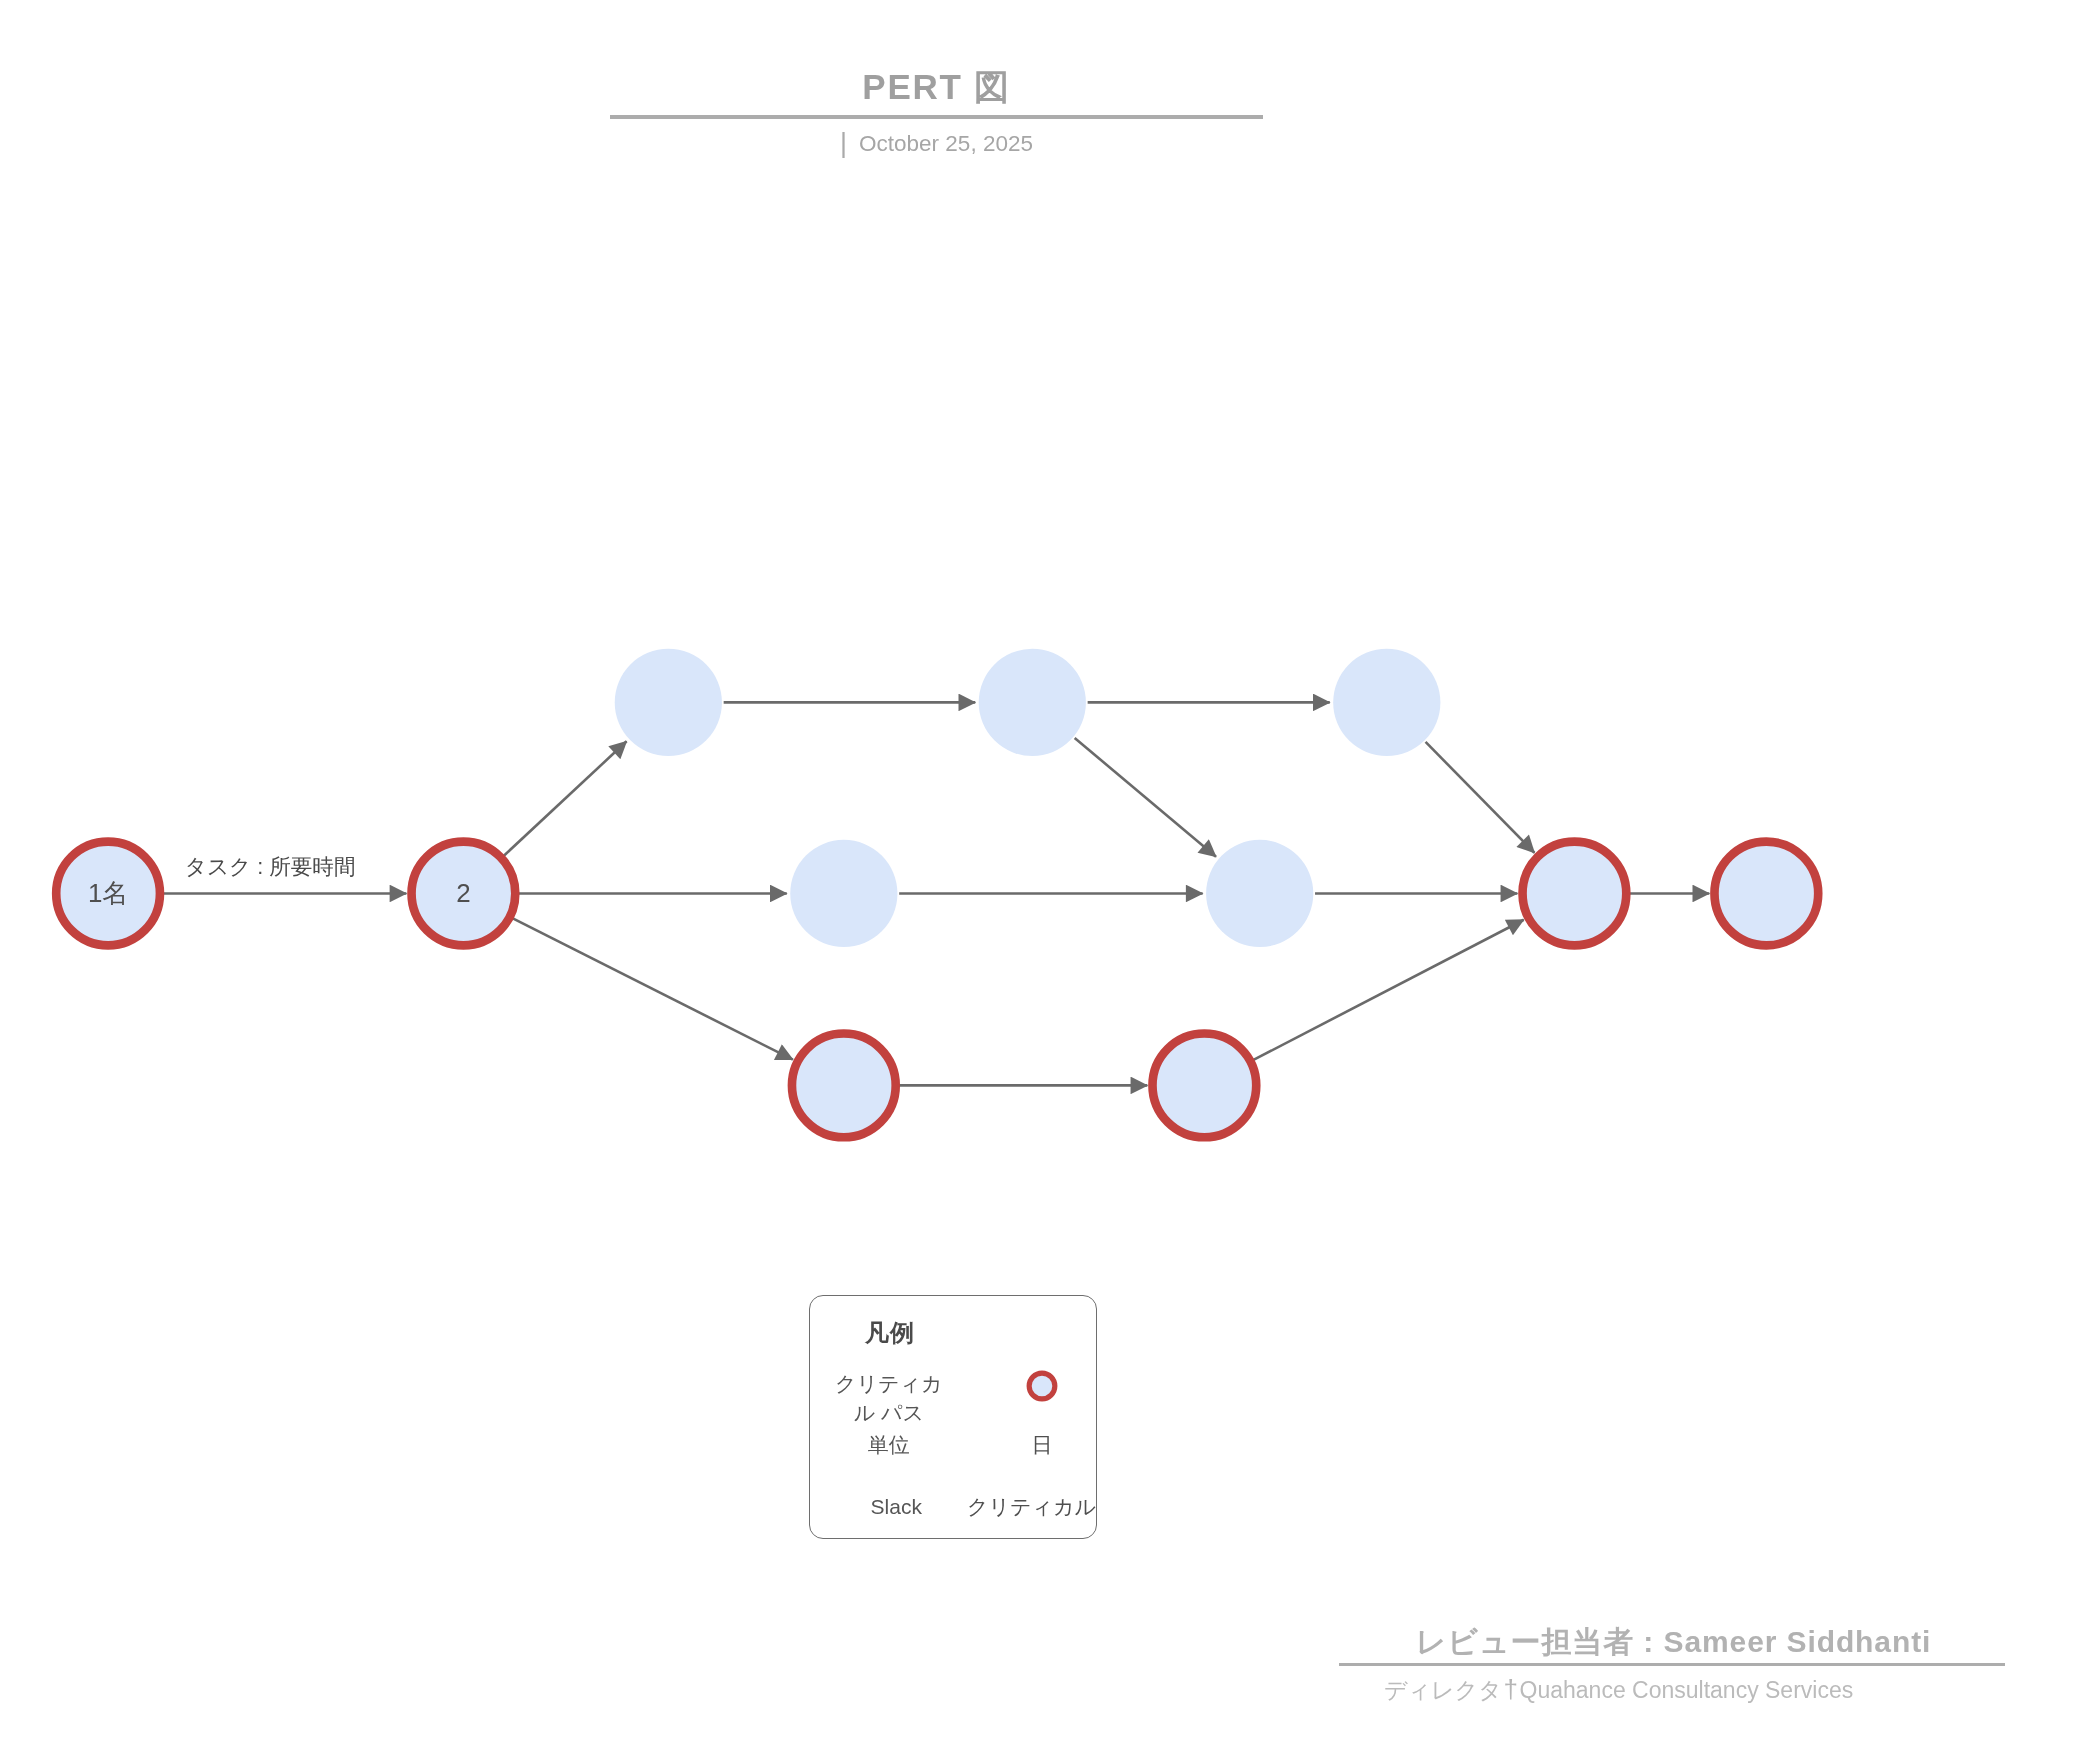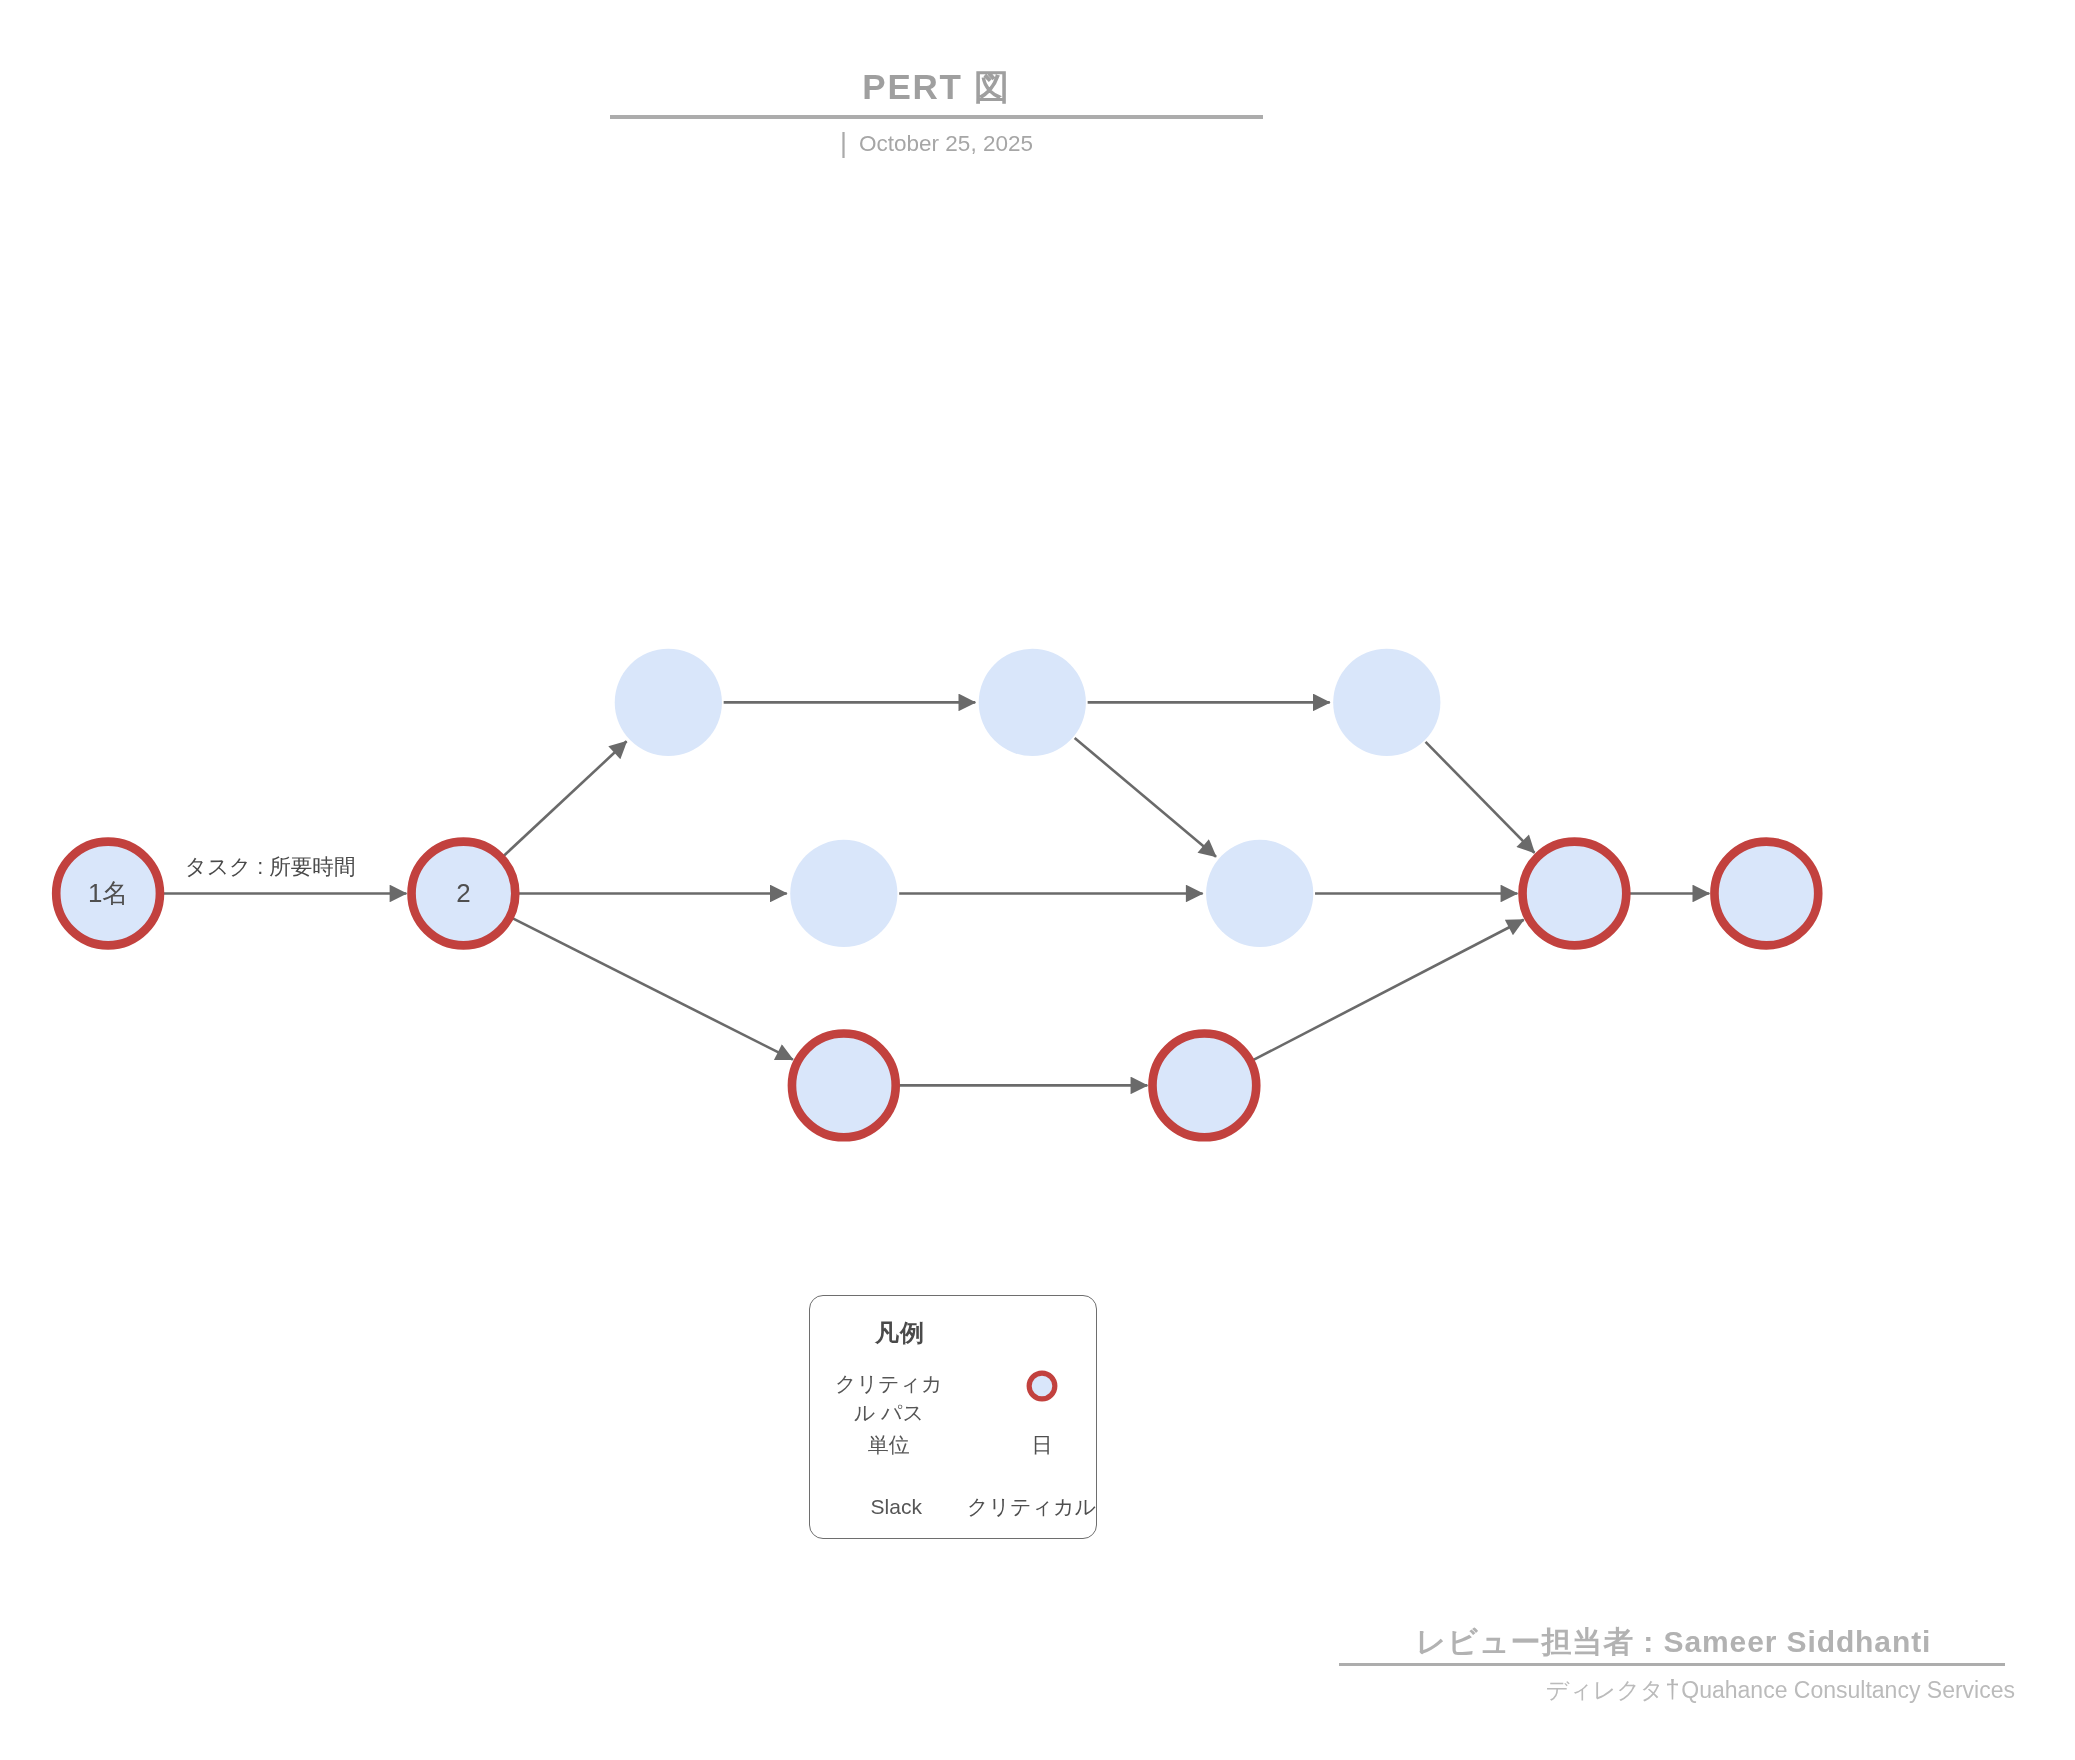--- a/index.html
+++ b/index.html
@@ -30,21 +30,21 @@
   .date-sep{font-size:27px;font-weight:300;color:#aaaaaa;line-height:1;}
   
   .diagram-svg{position:absolute;left:0;top:0;}
   
   .legend{
     position:absolute;left:809px;top:1295px;width:288px;height:244px;
     border:1.7px solid #6e6e6e;border-radius:14px;background:#ffffff;
     box-sizing:border-box;
   }
   .legend-title{
-    position:absolute;left:65px;top:21px;
+    position:absolute;left:55px;top:21px;
     font-size:24px;font-weight:bold;color:#4a4a4a;letter-spacing:0.9px;
   }
   .legend-row{position:absolute;left:0;width:100%;display:flex;align-items:flex-start;}
   .legend-row .lbl{
     width:138px;margin-left:17.3px;text-align:center;
     font-size:21px;line-height:28.5px;color:#565656;
   }
   .legend-row .val{
     width:121px;margin-left:1.7px;text-align:center;
     font-size:21px;line-height:28.5px;color:#4f4f4f;white-space:nowrap;
@@ -59,21 +59,21 @@
   }
   .footer-line1{
     font-size:30px;font-weight:bold;color:#b2b2b2;letter-spacing:0.9px;
     white-space:nowrap;
   }
   .footer-rule{
     position:absolute;left:1339px;top:1663px;width:666px;height:2.6px;
     background:#adadad;
   }
   .footer-line2{
-    position:absolute;left:1332px;top:1674px;width:683px;text-align:right;
+    position:absolute;left:1384px;top:1674px;width:683px;text-align:left;
     font-size:23px;color:#bbbbbb;white-space:nowrap;
   }
   .footer-line2 .sep{font-size:26px;color:#b5b5b5;padding:0 1.7px;}
 </style>
 </head>
 <body>
 
 <div class="page">
 
   <div class="header-title">PERT 図</div>

